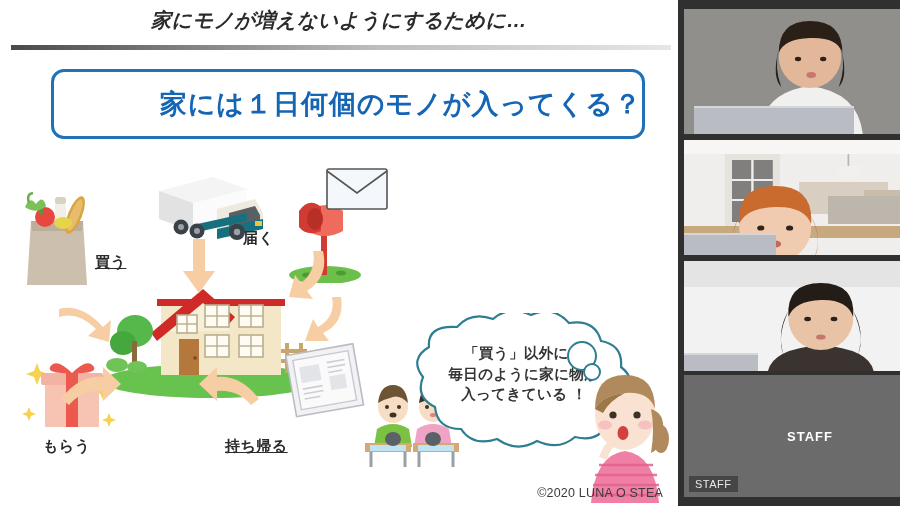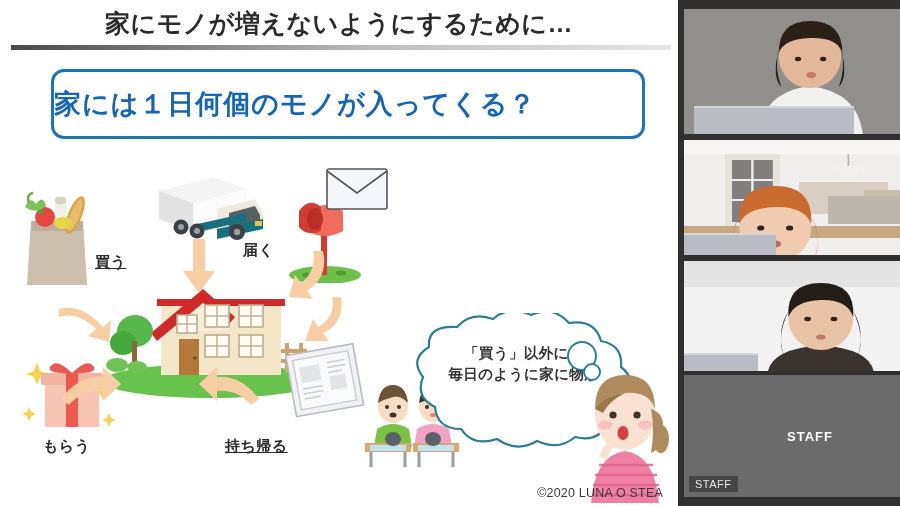--- a/index.html
+++ b/index.html
@@ -16,34 +16,35 @@
     background:#ffffff;overflow:hidden;
   }
   #slide-inner{
     position:absolute;left:3px;top:3px;right:3px;bottom:3px;
     background:#ffffff;
   }
 
   .slide-title{
     position:absolute;left:0;top:4px;width:100%;
     text-align:center;
-    font-size:25px;font-weight:bold;color:#2b2b2b;
+    font-size:20px;font-weight:bold;color:#2b2b2b;
     letter-spacing:0.5px;
     white-space:nowrap;
+    font-style:italic;
   }
   .title-rule{
     position:absolute;left:8px;top:42px;width:660px;height:5px;
     background:linear-gradient(to right,#4a4a4a 0%,#6e6e6e 18%,#bdbdbd 55%,#e6e6e6 100%);
   }
 
   
   .qbox{
     position:absolute;left:48px;top:66px;width:588px;height:64px;
     border:3px solid #1f72b8;border-radius:13px;background:#ffffff;
-    display:flex;align-items:center;justify-content:flex-start;
+    display:flex;align-items:center;justify-content:flex-end;
   }
   .qbox-text{
     font-size:27px;font-weight:bold;color:#1565b5;letter-spacing:1px;
     white-space:nowrap;
   }
 
   
   .diagram{position:absolute;left:0;top:138px;width:678px;height:368px;}
 
   
@@ -156,21 +157,21 @@
           <ellipse cx="56" cy="90" rx="5" ry="2.5" fill="#4d9c33"></ellipse>
           <rect x="36" y="48" width="6" height="44" fill="#d13b32"></rect>
           <path d="M22 28 q20 -12 36 0 L58 48 q-18 10 -36 0 Z" fill="#ef6b5e"></path>
           <path d="M14 28 q10 -14 22 -4 L36 48 q-14 6 -22 -4 Z" fill="#d13b32"></path>
           <ellipse cx="30" cy="36" rx="8" ry="11" fill="#b72f26"></ellipse>
         </svg>
         <svg style="position:absolute;left:322px;top:24px;" width="66" height="50" viewBox="0 0 66 50">
           <rect x="2" y="4" width="60" height="40" rx="2" fill="#f4f7fb" stroke="#555" stroke-width="1.6"></rect>
           <path d="M2 6 L32 28 L62 6" fill="none" stroke="#555" stroke-width="1.6"></path>
         </svg>
-        <div class="dlabel" style="left:240px;top:100px;">届く</div>
+        <div class="dlabel" style="left:240px;top:88px;">届く</div>
 
         <svg style="position:absolute;left:96px;top:128px;" width="230" height="130" viewBox="0 0 230 130">
           <ellipse cx="112" cy="112" rx="108" ry="17" fill="#68c24e"></ellipse>
           <rect x="62" y="36" width="120" height="70" fill="#f3e7c8"></rect>
           <rect x="58" y="30" width="128" height="7" fill="#cf2a27"></rect>
           <path d="M56 62 L104 24 L130 46 L130 62 Z" fill="#f7efd8"></path>
           <path d="M52 64 L104 20 L136 48 L130 55 L104 34 L58 72 Z" fill="#cf2a27"></path>
           <rect x="80" y="70" width="20" height="36" fill="#b5783c"></rect>
           <circle cx="96" cy="89" r="1.8" fill="#7a4a1f"></circle>
           <g fill="#fdfbf2" stroke="#b8ae8e" stroke-width="1.6">
@@ -300,20 +301,21 @@
                      q-20 12 -40 -2
                      q-24 8 -36 -10
                      q-24 0 -26 -22
                      q-20 -10 -12 -30
                      q-14 -18 6 -30
                      q-2 -22 28 -20 Z" fill="#ffffff" stroke="#2e7d92" stroke-width="2.2"></path>
           </svg>
           <div class="bubble-text">
             <div>「買う」以外にも</div>
             <div>毎日のように家に物が</div>
+            <div>入ってきている ！</div>
           </div>
         </div>
         <div class="bubble-dot" style="left:564px;top:200px;width:26px;height:26px;"></div>
         <div class="bubble-dot" style="left:580px;top:222px;width:14px;height:14px;"></div>
 
         <svg style="position:absolute;left:572px;top:212px;" width="100" height="156" viewBox="0 0 100 156">
           <path d="M16 150 q4 -48 34 -52 q30 4 34 52 Z" fill="#ef7fa5"></path>
           <g stroke="#e2628e" stroke-width="2.4" opacity=".85">
             <line x1="20" y1="122" x2="82" y2="122"></line>
               <line x1="18" y1="132" x2="84" y2="132"></line>

